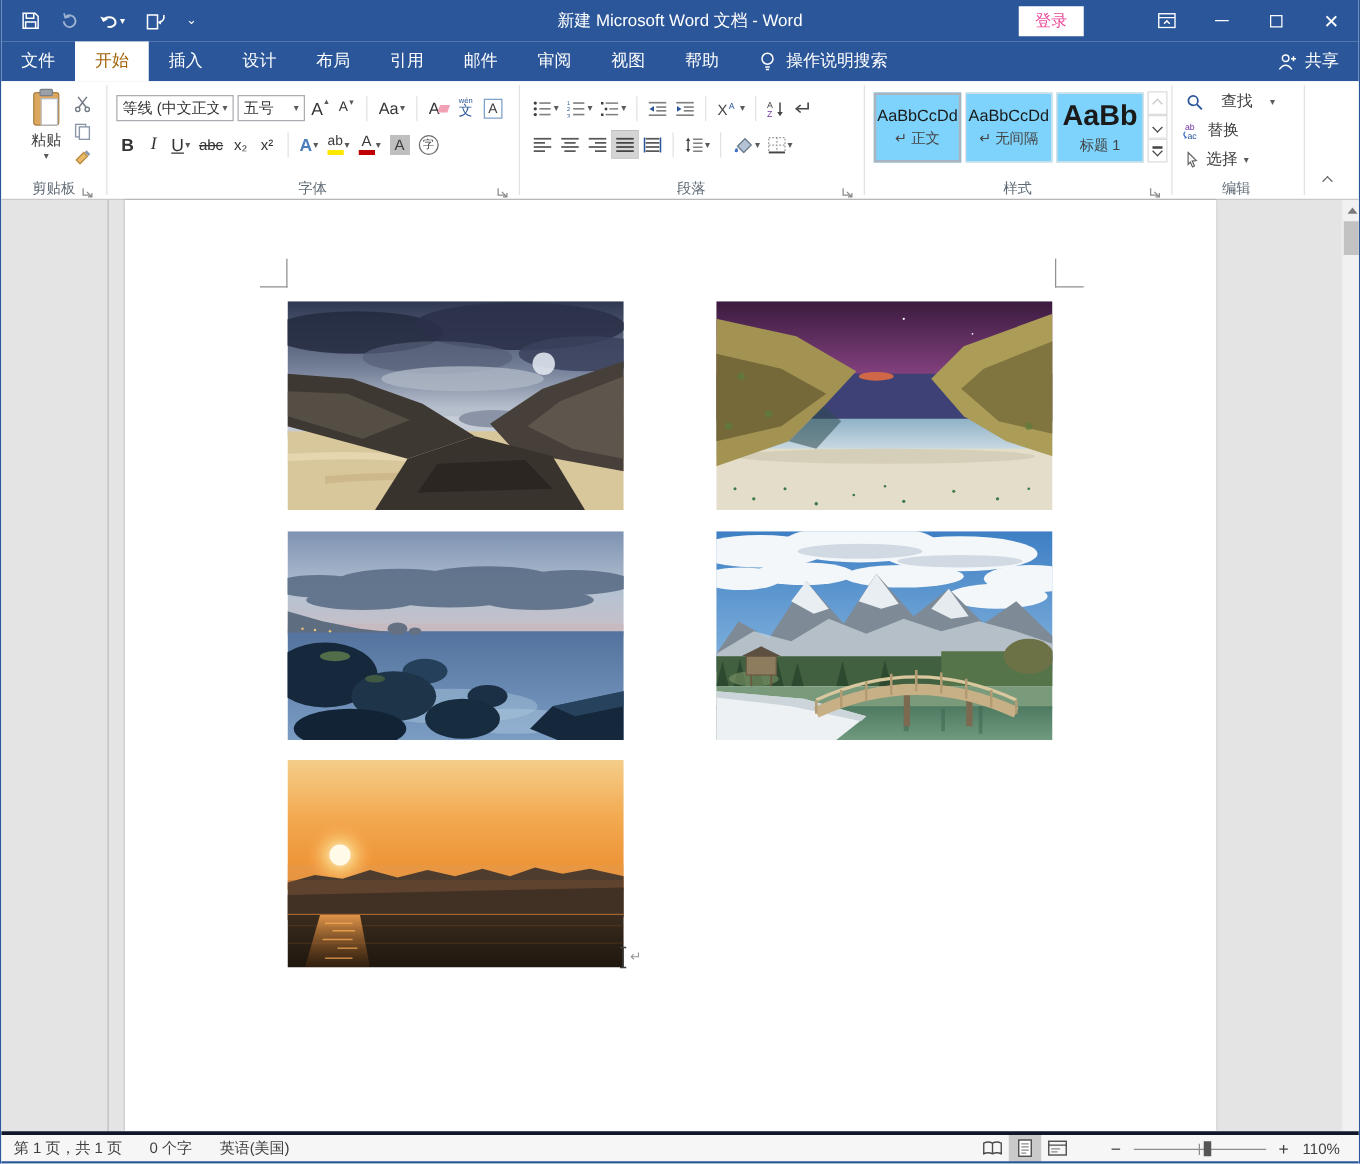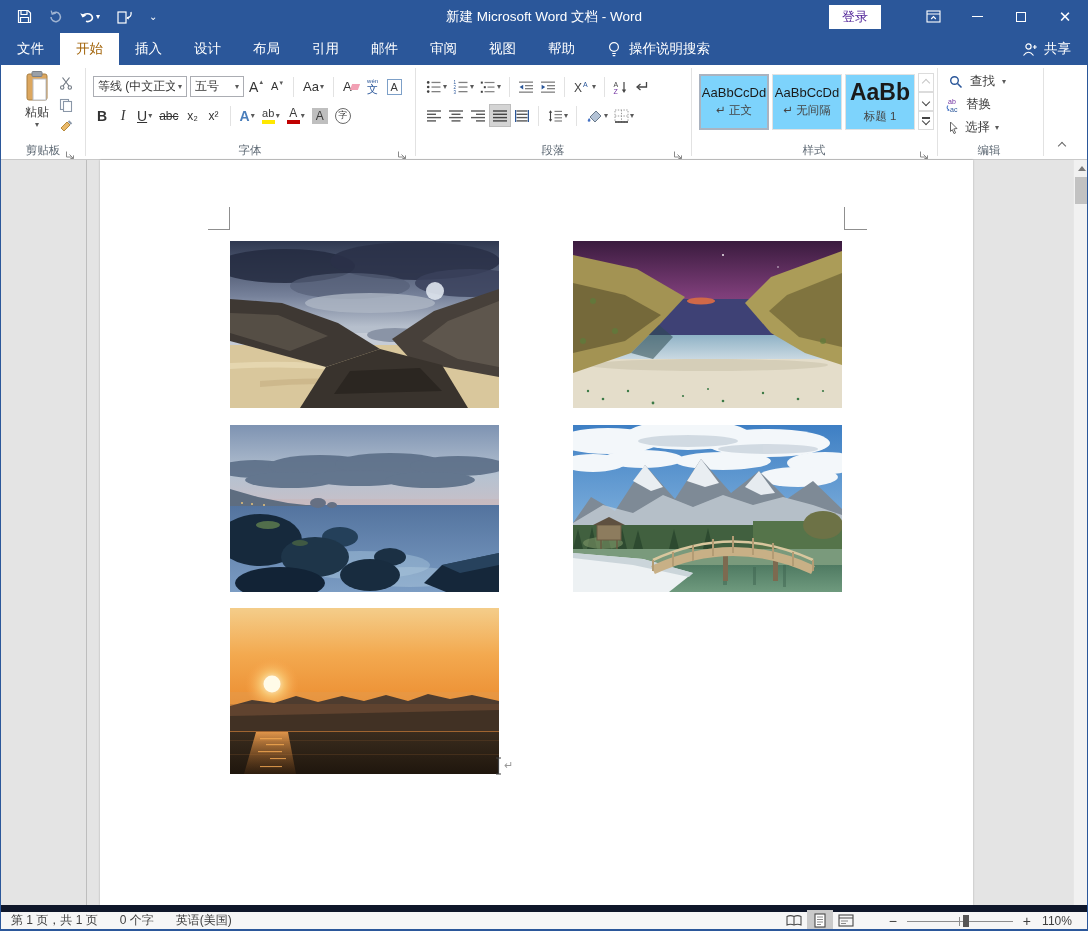--- a/index.html
+++ b/index.html
@@ -7,21 +7,21 @@
   body { font-family:"Liberation Sans", sans-serif; background:#fff; overflow:hidden; }
   .app { position:relative; width:1088px; height:931px; background:#fff;
          border-left:1px solid #2b579a; border-right:1px solid #2b579a; overflow:hidden; }
 
   
   .titlebar { position:relative; height:33px; background:#2b579a; display:flex; align-items:center; color:#fff; }
   .qat { display:flex; align-items:center; gap:16px; padding-left:16px; z-index:2; }
   .qat .qbtn { display:flex; align-items:center; justify-content:center; cursor:default; }
   .title { position:absolute; left:0; right:0; text-align:center; font-size:13.5px; color:#fff; }
   .tb-right { margin-left:auto; display:flex; align-items:center; height:100%; z-index:2; }
-  .signin { background:#fff; color:#4c1d95; font-size:13px; padding:3px 13px; margin-right:30px; }
+  .signin { background:#fff; color:#ec4899; font-size:13px; padding:3px 13px; margin-right:44px; }
   .winbtn { width:44px; height:33px; display:flex; align-items:center; justify-content:center; color:#fff; font-size:13px; }
   .maxbox { width:10px; height:10px; border:1px solid #fff; display:inline-block; }
   .minbar { width:11px; height:1px; background:#fff; display:inline-block; }
   .dim { opacity:.55; }
   .dd { font-size:8px; color:#5a5a5a; line-height:1; }
   .ddw { font-size:8px; color:#fff; line-height:1; }
 
   
   .tabrow { height:32px; background:#2b579a; display:flex; align-items:stretch; }
   .tab { color:#fff; font-size:13.5px; padding:0 16px; display:flex; align-items:center; }
@@ -66,21 +66,21 @@
   .caret { position:absolute; left:493px; top:596px; }
   .pmark { position:absolute; left:503px; top:599px; font-size:11px; color:#9a9a9a; }
 
   .vscroll { position:absolute; right:0; top:0; width:16px; height:745px; background:#f1f1f1; border-left:1px solid #e6e6e6; }
   .vs-up { height:17px; display:flex; align-items:center; justify-content:center; }
   .tri-up { width:0; height:0; border-left:4px solid transparent; border-right:4px solid transparent; border-bottom:5px solid #7a7a7a; }
   .vs-thumb { position:absolute; left:1px; top:17px; width:14px; height:27px; background:#c2c2c2; }
 
   
   .statusbar { position:absolute; top:905px; left:0; width:1088px; height:24px; background:#f6f6f6;
-               border-top:7px solid #0f172a; display:flex; align-items:center; font-size:12px; color:#3f3f3f; }
+               border-top:3px solid #0f172a; display:flex; align-items:center; font-size:12px; color:#3f3f3f; }
   .sb-left { display:flex; align-items:center; gap:22px; padding-left:10px; }
   .sb-right { margin-left:auto; display:flex; align-items:center; padding-right:10px; }
   .viewbtn { width:26px; height:22px; display:flex; align-items:center; justify-content:center; }
   .viewbtn.sel { background:#cacaca; }
   .zoomtrack { position:relative; width:106px; height:14px; margin:0 6px; }
   .zoomtrack .line { position:absolute; left:0; right:0; top:7px; height:1px; background:#8e8e8e; }
   .zoomtrack .notch { position:absolute; left:52px; top:3px; width:1px; height:9px; background:#8e8e8e; }
   .zoomtrack .thumb { position:absolute; left:56px; top:1px; width:6px; height:12px; background:#565656; }
   .zsym { font-size:14px; color:#3f3f3f; padding:0 4px; }
   .zoomlvl { width:44px; text-align:center; }
@@ -502,21 +502,21 @@
       <span class="launcher" style="left:228px">
         <svg width="10" height="10" viewBox="0 0 10 10">
             <path d="M1.5 1.5 v5.5 h5.5" fill="none" stroke="#8a8a8a"></path>
             <path d="M4.5 4.5 L8.5 8.5 M8.5 5.4 v3.1 h-3.1" fill="none" stroke="#8a8a8a"></path>
           </svg>
       </span>
     </div>
     <div class="vsep" style="left:936px"></div>
 
     <div class="rgroup" style="left:936px;width:104px">
-      <div class="row" style="left:12px;top:8px;gap:7px;font-size:12.5px">
+      <div class="row" style="left:12px;top:8px;gap:14px;font-size:12.5px">
         <svg width="14" height="14" viewBox="0 0 14 14">
             <circle cx="5.5" cy="5.5" r="3.8" fill="none" stroke="#2b579a" stroke-width="1.4"></circle>
             <path d="M8.5 8.5 L12.5 12.5" stroke="#2b579a" stroke-width="1.6"></path>
           </svg>
         <span>查找</span>
         <span class="dd">▾</span>
       </div>
       <div class="row" style="left:8px;top:31px;gap:5px;font-size:12.5px">
         <svg width="16" height="14" viewBox="0 0 16 14">
             <text x="3" y="6" font-size="7" fill="#7030a0">ab</text>

